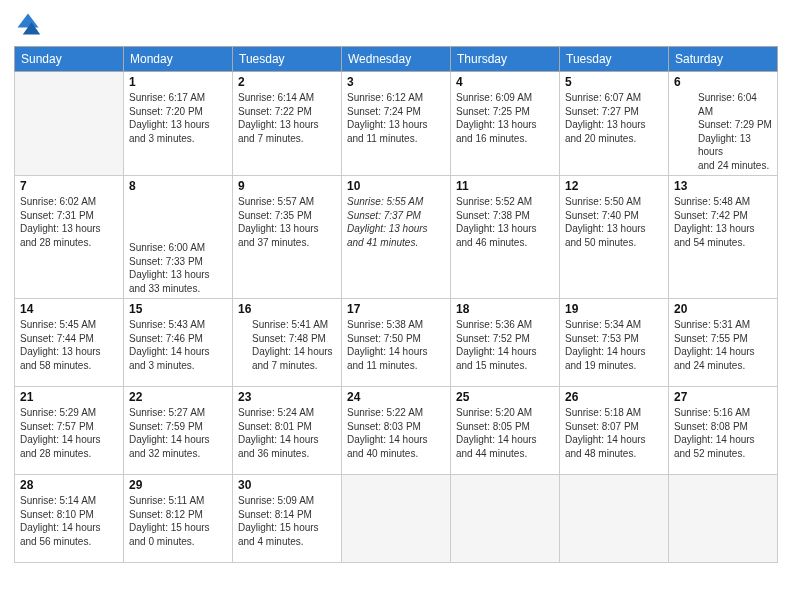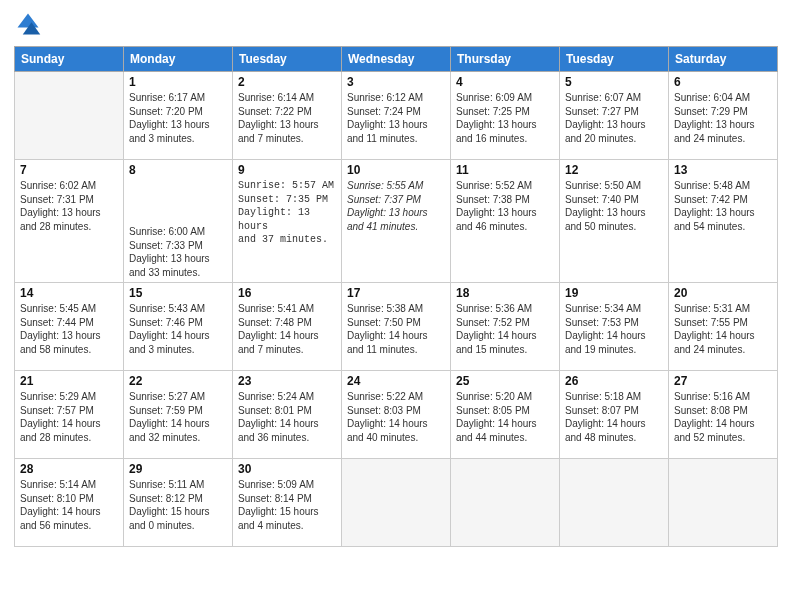--- a/index.html
+++ b/index.html
@@ -46,21 +46,21 @@
     }
     .calendar {
       width: 100%;
       border-collapse: collapse;
       table-layout: fixed;
     }
     .calendar th {
       background: #2e7dd1;
       color: #fff;
       font-size: 12px;
-      font-weight: bold;
+      font-weight: normal;
       text-align: left;
       padding: 5px 6px;
       border: 1px solid #aaa;
     }
     .calendar td {
       border: 1px solid #ccc;
       vertical-align: top;
       padding: 3px 5px;
       height: 88px;
       font-size: 10.5px;
@@ -150,21 +150,21 @@
           </td>
           <td>
             <div class="day-num">5</div>
             <div class="day-info" style="white-space: pre-line;">Sunrise: 6:07 AM
 Sunset: 7:27 PM
 Daylight: 13 hours
 and 20 minutes.</div>
           </td>
           <td>
             <div class="day-num">6</div>
-            <div class="day-info" style="white-space: pre-line;">Sunrise: 6:04 AM
+            <div class="day-info" style="white-space: pre-line; margin-left: 24px;">Sunrise: 6:04 AM
 Sunset: 7:29 PM
 Daylight: 13 hours
 and 24 minutes.</div>
           </td>
         </tr>
         <tr>
           <td>
             <div class="day-num">7</div>
             <div class="day-info" style="white-space: pre-line;">Sunrise: 6:02 AM
 Sunset: 7:31 PM
@@ -173,21 +173,21 @@
           </td>
           <td>
             <div class="day-num">8</div>
             <div class="day-info" style="white-space: pre-line; margin-top: 48px;">Sunrise: 6:00 AM
 Sunset: 7:33 PM
 Daylight: 13 hours
 and 33 minutes.</div>
           </td>
           <td>
             <div class="day-num">9</div>
-            <div class="day-info" style="white-space: pre-line; font-family: Liberation Mono, monospace;">Sunrise: 5:57 AM
+            <div class="day-info" style="white-space: pre-line;">Sunrise: 5:57 AM
 Sunset: 7:35 PM
 Daylight: 13 hours
 and 37 minutes.</div>
           </td>
           <td>
             <div class="day-num">10</div>
             <div class="day-info" style="white-space: pre-line; font-style: italic;">Sunrise: 5:55 AM
 Sunset: 7:37 PM
 Daylight: 13 hours
 and 41 minutes.</div>
@@ -224,21 +224,21 @@
           </td>
           <td>
             <div class="day-num">15</div>
             <div class="day-info" style="white-space: pre-line;">Sunrise: 5:43 AM
 Sunset: 7:46 PM
 Daylight: 14 hours
 and 3 minutes.</div>
           </td>
           <td>
             <div class="day-num">16</div>
-            <div class="day-info" style="white-space: pre-line;">Sunrise: 5:41 AM
+            <div class="day-info" style="white-space: pre-line; margin-left: 14px;">Sunrise: 5:41 AM
 Sunset: 7:48 PM
 Daylight: 14 hours
 and 7 minutes.</div>
           </td>
           <td>
             <div class="day-num">17</div>
             <div class="day-info" style="white-space: pre-line;">Sunrise: 5:38 AM
 Sunset: 7:50 PM
 Daylight: 14 hours
 and 11 minutes.</div>

